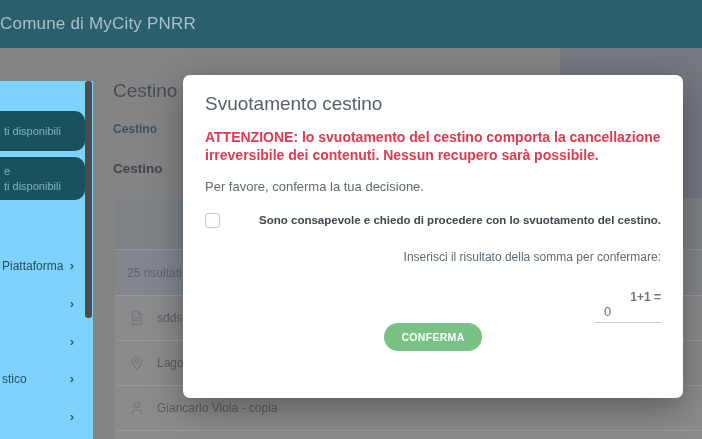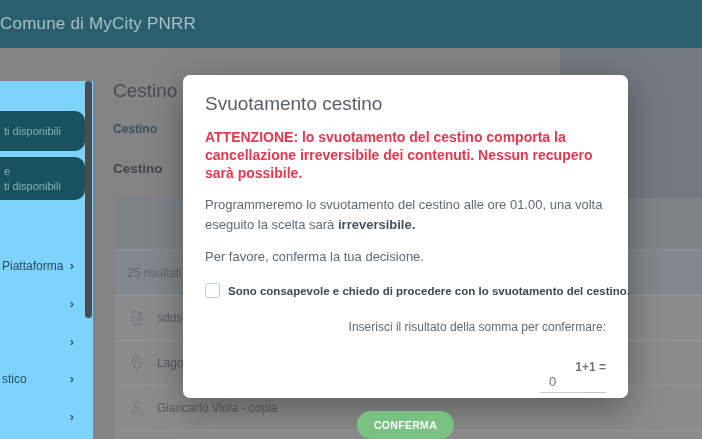--- a/index.html
+++ b/index.html
@@ -53,42 +53,42 @@
   }
   .t-row {
     height:45px; display:flex; align-items:center; gap:12px;
     padding-left:14px; background:#8b8b8b; border-top:1px solid #97999c;
     font-size:12px; color:#565c62; cursor:pointer;
   }
   .t-row .ricon { width:16px; height:16px; flex:0 0 16px; }
   .ricon svg { width:16px; height:16px; stroke:#747a80; fill:none; stroke-width:1.3; stroke-linecap:round; stroke-linejoin:round; }
   
   .modal {
-    position:absolute; left:183px; top:75px; width:445px; height:323px;
+    position:absolute; left:183px; top:75px; width:500px; height:323px;
     background:#ffffff; border-radius:7px;
     box-shadow:0 10px 35px rgba(0,0,0,.35); padding:18px 22px;
   }
   .modal-title { font-size:19px; font-weight:400; color:#565f6a; }
   .modal-warning { margin-top:14px; font-size:14px; font-weight:700; line-height:1.28; color:#e13a50; }
   .modal-p { margin-top:12px; font-size:13px; line-height:1.55; color:#5e6a74; }
   .modal-p b { color:#46525c; }
   .check-row { margin-top:16px; display:flex; align-items:center; gap:8px; white-space:nowrap;justify-content:space-between; }
   .checkbox {
     width:15px; height:15px; flex:0 0 15px; background:#fdfefe;
     border:1.5px solid #b7cedd; border-radius:3px; cursor:pointer;
   }
   .check-label { font-size:11.5px; font-weight:700; color:#3d4852; }
   .sum-row { margin-top:22px; display:flex; align-items:flex-end; white-space:nowrap; font-size:12px; color:#5e6a74;flex-direction:column; }
   .sum-row b { color:#737373;margin-top:12px; }
   .sum-input {
     width:66px; margin-left:16px; border:none; border-bottom:1px solid #c6cbd0;
     font-family:"Liberation Sans", sans-serif; font-size:13px; color:#667077;
     padding:0 0 3px 9px; outline:none; background:transparent;
   }
-  .btn-row { margin-top:18px; display:flex; justify-content:center; gap:18px; }
+  .btn-row { display:flex; justify-content:center; gap:18px; }
   .pill-btn {
     border:none; border-radius:14px; color:#ffffff; font-family:"Liberation Sans", sans-serif;
     font-size:10.5px; font-weight:700; letter-spacing:.3px; padding:8px 17px; cursor:pointer;
   }
   .btn-confirm { background:#7ac283; }
   .btn-cancel { background:#ea4a41; }
 </style>
 </head>
 <body>
 
@@ -175,23 +175,20 @@
 
     <div class="t-row">
       
       
     </div>
   </div>
 
   <div class="modal">
     <div class="modal-title">Svuotamento cestino</div>
     <div class="modal-warning">ATTENZIONE: lo svuotamento del cestino comporta la cancellazione irreversibile dei contenuti. Nessun recupero sarà possibile.</div>
-    <div class="modal-p">
-      <span>Programmeremo lo svuotamento del cestino alle ore 01.00, una volta eseguito la scelta sarà </span><b>irreversibile.</b>
-    </div>
     <div class="modal-p">Per favore, conferma la tua decisione.</div>
 
     <div class="check-row">
       <span class="checkbox"></span>
       <span class="check-label">Sono consapevole e chiedo di procedere con lo svuotamento del cestino.</span>
     </div>
 
     <div class="sum-row">
       <span>Inserisci il risultato della somma per confermare: </span>&nbsp;<b>1+1 =</b>
       <input class="sum-input" type="text" value="0" style="">

